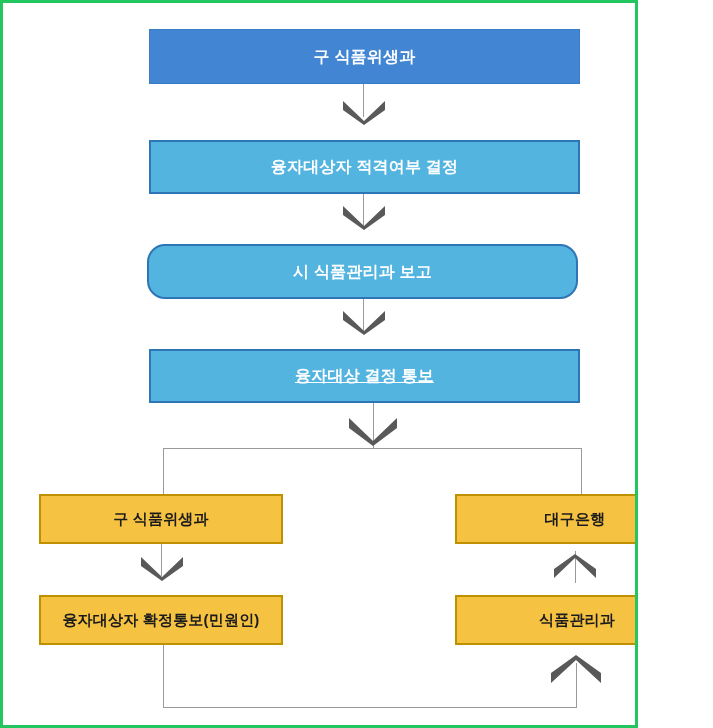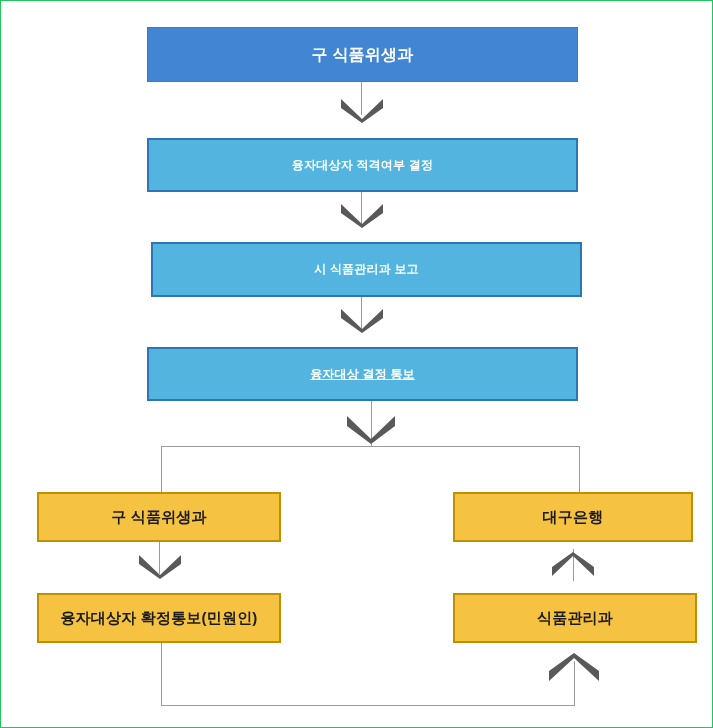--- a/index.html
+++ b/index.html
@@ -5,24 +5,24 @@
   html, body {
     margin: 0;
     padding: 0;
     background: #ffffff;
   }
   body {
     font-family: "Liberation Sans", "DejaVu Sans", sans-serif;
   }
   #canvas {
     position: relative;
-    width: 713px;
+    width: 638px;
     height: 728px;
     background: #ffffff;
-    border: 1px solid #22c55e;
+    border: 3px solid #22c55e;
     box-sizing: border-box;
     overflow: hidden;
   }
   .node {
     position: absolute;
     box-sizing: border-box;
     display: flex;
     align-items: center;
     justify-content: center;
     text-align: center;
@@ -33,21 +33,21 @@
   .node-primary {
     background: #4185D3;
     color: #ffffff;
     border: 1px solid #3a7cc4;
     font-size: 16px;
   }
   .node-blue {
     background: #54B4E0;
     color: #ffffff;
     border: 2px solid #2E75B6;
-    font-size: 12px;
+    font-size: 16px;
   }
   .node-yellow {
     background: #F5C242;
     color: #1b1b1b;
     border: 2px solid #BF9000;
     font-size: 15px;
   }
   
   .seg {
     position: absolute;
@@ -87,21 +87,21 @@
     <span>융자대상자 적격여부 결정</span>
   </div>
 
   <div class="stem" style="left:360px; top:191px; height:33px;"></div>
   <div class="arrow" style="left:338px; top:201px;">
     <svg width="46" height="26" viewBox="0 0 46 26">
       <path d="M2 2 L23 22 L44 2 L44 11 L23 26 L2 11 Z" fill="#595959"></path>
     </svg>
   </div>
 
-  <div class="node node-blue" style="left:150px; top:241px; width:431px; height:55px;">
+  <div class="node node-blue" style="left:144px; top:241px; width:431px; height:55px;border-radius:18px;">
     <span>시 식품관리과 보고</span>
   </div>
 
   <div class="stem" style="left:360px; top:296px; height:33px;"></div>
   <div class="arrow" style="left:338px; top:306px;">
     <svg width="46" height="26" viewBox="0 0 46 26">
       <path d="M2 2 L23 22 L44 2 L44 11 L23 26 L2 11 Z" fill="#595959"></path>
     </svg>
   </div>
 

